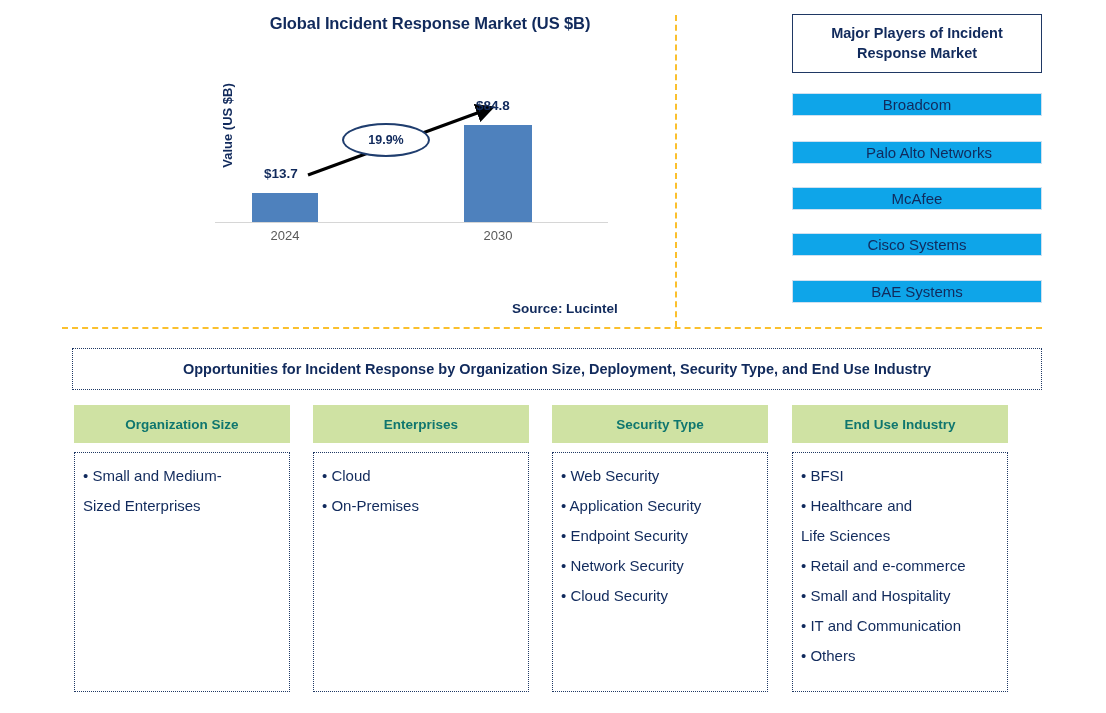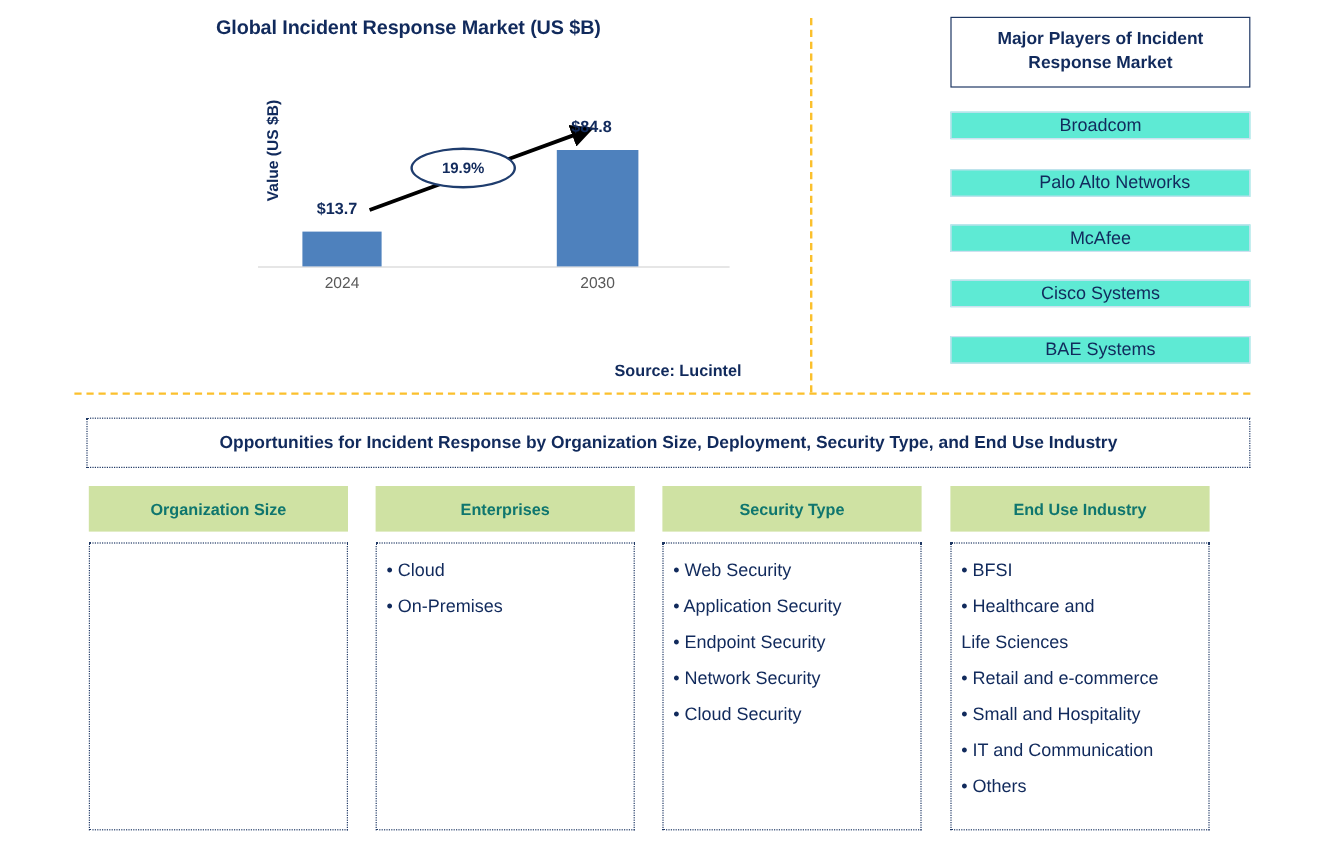--- a/index.html
+++ b/index.html
@@ -15,20 +15,21 @@
     color: #1f3864;
     overflow: hidden;
   }
 
   
   .chart-title {
     position: absolute;
     left: 180px;
     top: 14px;
     width: 500px;
+    text-align: center;
     font-size: 16.5px;
     font-weight: bold;
     color: #112a5c;
     letter-spacing: -0.1px;
   }
   .chart-area {
     position: absolute;
     left: 180px;
     top: 90px;
     width: 440px;
@@ -168,21 +169,21 @@
     left: 792px;
     width: 250px;
     height: 23px;
     border: 1px solid #cfe0f0;
     box-sizing: border-box;
     display: flex;
     align-items: center;
     justify-content: center;
     font-size: 15px;
     color: #112a5c;
-    background: #5eead4;
+    background: #0ea5e9;
   }
 
   
   .opps-banner {
     position: absolute;
     left: 72px;
     top: 348px;
     width: 970px;
     height: 42px;
     border: 1.5px dotted #1f3864;
@@ -277,20 +278,22 @@
 <div class="player-box" style="top:141px;padding-left:24px;">Palo Alto Networks</div>
 <div class="player-box" style="top:187px;">McAfee</div>
 <div class="player-box" style="top:233px;">Cisco Systems</div>
 <div class="player-box" style="top:280px;">BAE Systems</div>
 
 <div class="opps-banner">Opportunities for Incident Response by Organization Size, Deployment, Security Type, and End Use Industry</div>
 
 <div class="cat-col cat-col-0">
   <div class="cat-head">Organization Size</div>
   <div class="cat-body">
+    <div class="cat-item"><span>• </span><span>Small and Medium-
+Sized Enterprises</span></div>
   </div>
 </div>
 
 <div class="cat-col cat-col-1">
   <div class="cat-head">Enterprises</div>
   <div class="cat-body">
     <div class="cat-item"><span>• </span><span>Cloud</span></div>
     <div class="cat-item"><span>• </span><span>On-Premises</span></div>
   </div>
 </div>

